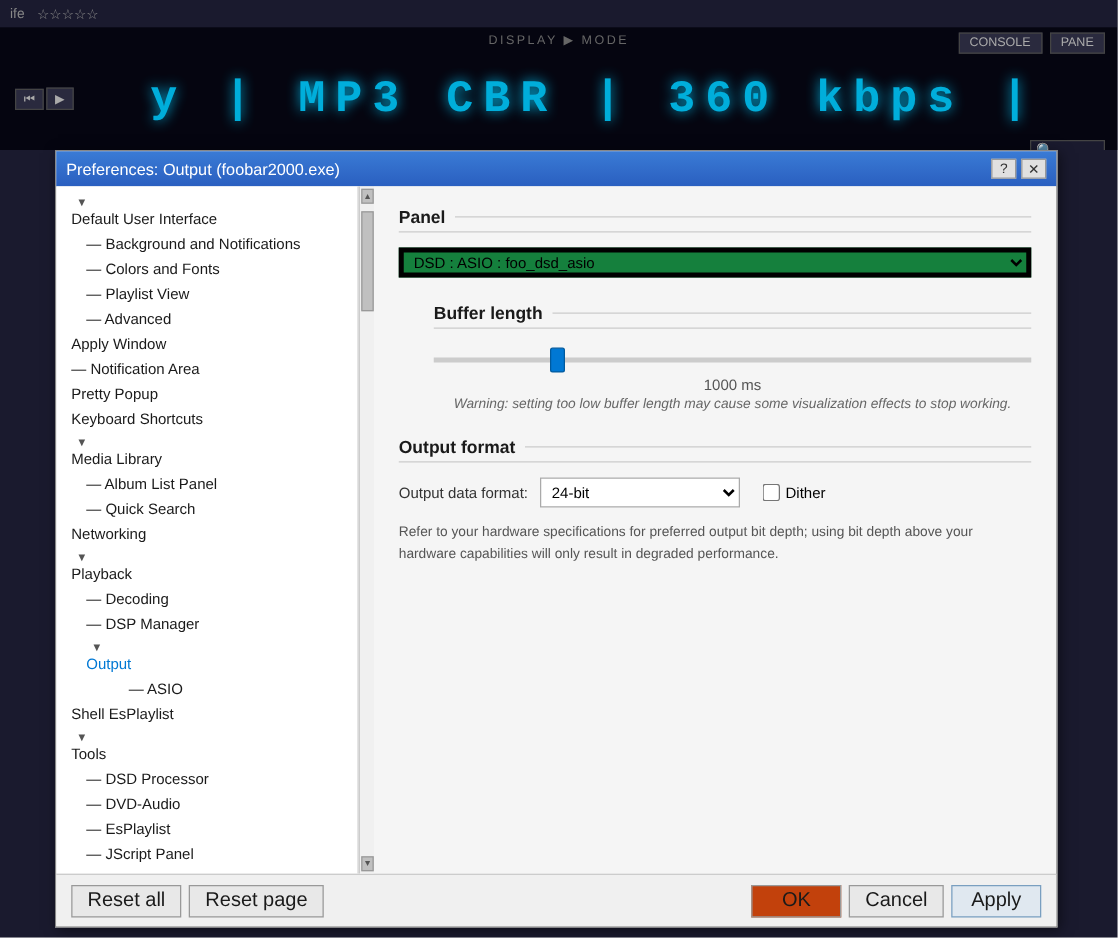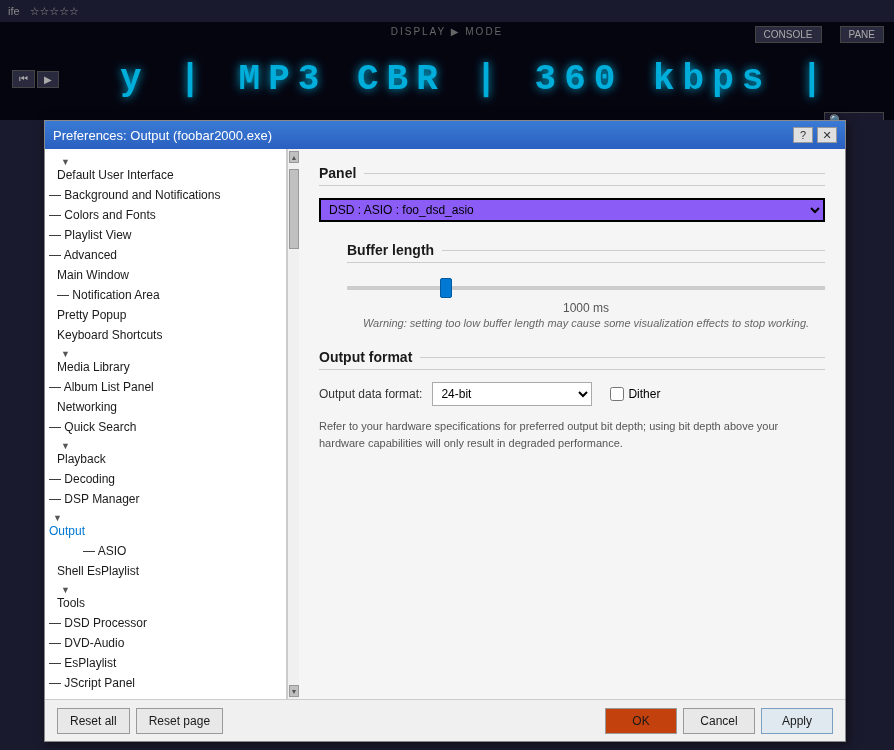--- a/index.html
+++ b/index.html
@@ -81,21 +81,21 @@
       text-shadow: 0 0 10px #00ccff;
       letter-spacing: 8px;
       opacity: 0.85;
     }
 
     .top-controls {
       position: absolute;
       top: 4px;
       right: 10px;
       display: flex;
-      gap: 18px;
+      gap: 6px;
     }
 
     .top-control-btn {
       background: #2a2a3e;
       border: 1px solid #444;
       color: #aaa;
       font-size: 10px;
       padding: 2px 8px;
       cursor: pointer;
     }
@@ -195,24 +195,25 @@
     .tree-item span {
       display: block;
       padding: 1px 4px;
     }
 
     .tree-section {
       padding-left: 8px;
     }
 
     .tree-child {
+      padding-left: 20px;
     }
 
     .tree-grandchild {
-      padding-left: 34px;
+      padding-left: 54px;
     }
 
     .expand-icon {
       color: #555;
       font-size: 9px;
       margin-right: 2px;
     }
 
     .scrollbar-area {
       width: 12px;
@@ -339,21 +340,21 @@
       gap: 6px;
       justify-content: flex-end;
     }
 
     .footer-btn {
       height: 26px;
       min-width: 72px;
       background: #e8e8e8;
       border: 1px solid #999;
       cursor: pointer;
-      font-size: 12px;
+      font-size: 16px;
       padding: 0 12px;
       color: #1a1a1a;
     }
 
     .footer-btn.primary {
       background: #c2410c;
     }
 
     .footer-left {
       flex: 1;
@@ -453,47 +454,47 @@
           <span>— Colors and Fonts</span>
         </div>
         <div class="tree-item tree-child">
           <span>— Playlist View</span>
         </div>
         <div class="tree-item tree-child">
           <span>— Advanced</span>
         </div>
 
         <div class="tree-item tree-section">
-          <span>Main Window</span>
+          <span>Apply Window</span>
         </div>
 
         <div class="tree-item tree-section">
           <span>— Notification Area</span>
         </div>
 
         <div class="tree-item tree-section">
           <span>Pretty Popup</span>
         </div>
 
         <div class="tree-item tree-section">
           <span>Keyboard Shortcuts</span>
         </div>
 
         <div class="tree-item tree-section">
           <span><span class="expand-icon">▼</span>Media Library</span>
         </div>
         <div class="tree-item tree-child">
           <span>— Album List Panel</span>
         </div>
+        <div class="tree-item tree-child">
+          <span>— Quick Search</span>
+        </div>
+
         <div class="tree-item tree-section">
           <span>Networking</span>
-        </div>
-
-        <div class="tree-item tree-child">
-          <span>— Quick Search</span>
         </div>
 
         <div class="tree-item tree-section">
           <span><span class="expand-icon">▼</span>Playback</span>
         </div>
         <div class="tree-item tree-child">
           <span>— Decoding</span>
         </div>
         <div class="tree-item tree-child">
           <span>— DSP Manager</span>
@@ -537,21 +538,21 @@
         </div>
       </div>
     </div>
 
     <div class="content-panel">
 
       <div class="device-section">
         <div class="section-header">
           <span>Panel</span>
         </div>
-        <select style="width:100%;height:24px;border:2px solid #000000;background:#8b5cf6;font-size:12px;padding:0 4px;">
+        <select style="width:100%;height:24px;border:4px solid #000000;background:#15803d;font-size:12px;padding:0 4px;">
           <option>DSD : ASIO : foo_dsd_asio</option>
         </select>
       </div>
 
       <div class="buffer-section">
         <div class="section-header">
           <span>Buffer length</span>
         </div>
         <div class="range-wrapper">
           <input type="range" min="0" max="5000" value="1000" style="width: 100%; accent-color: rgb(0, 120, 212);">

